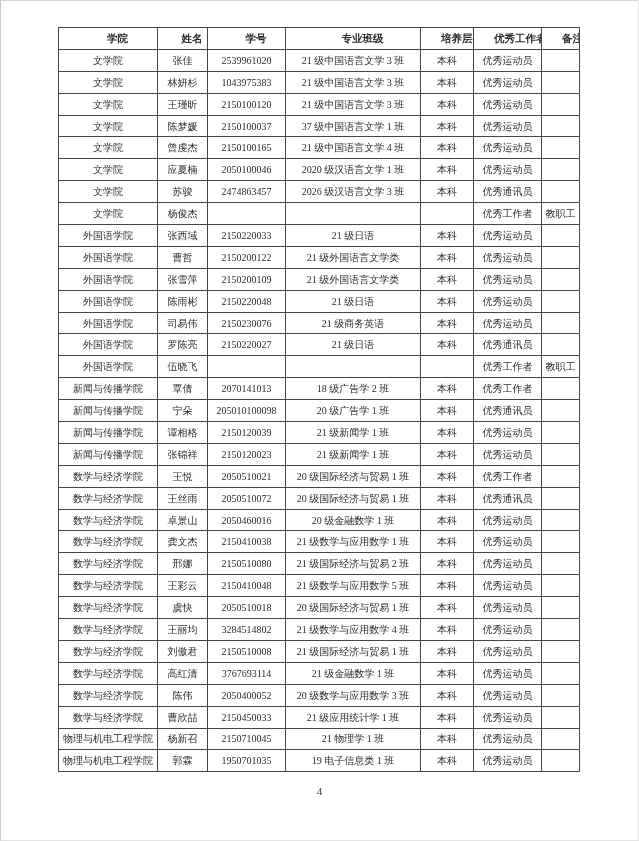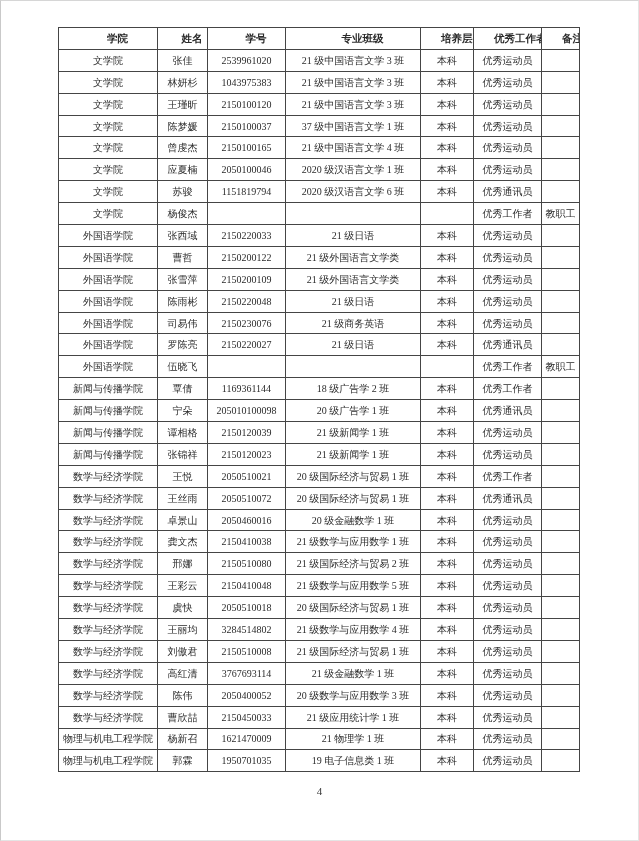--- a/index.html
+++ b/index.html
@@ -132,22 +132,22 @@
           <td>应夏楠</td>
           <td>2050100046</td>
           <td>2020 级汉语言文学 1 班</td>
           <td>本科</td>
           <td>优秀运动员</td>
           <td></td>
         </tr>
         <tr>
           <td>文学院</td>
           <td>苏骏</td>
-          <td>1151819794</td>
-          <td>2020 级汉语言文学 6 班</td>
+          <td>2474863457</td>
+          <td>2026 级汉语言文学 3 班</td>
           <td>本科</td>
           <td>优秀通讯员</td>
           <td></td>
         </tr>
         <tr>
           <td>文学院</td>
           <td>杨俊杰</td>
           <td></td>
           <td></td>
           <td></td>
@@ -213,21 +213,21 @@
           <td>伍晓飞</td>
           <td></td>
           <td></td>
           <td></td>
           <td>优秀工作者</td>
           <td>教职工</td>
         </tr>
         <tr>
           <td>新闻与传播学院</td>
           <td>覃倩</td>
-          <td>1169361144</td>
+          <td>2070141013</td>
           <td>18 级广告学 2 班</td>
           <td>本科</td>
           <td>优秀工作者</td>
           <td></td>
         </tr>
         <tr>
           <td>新闻与传播学院</td>
           <td>宁朵</td>
           <td>205010100098</td>
           <td>20 级广告学 1 班</td>
@@ -357,21 +357,21 @@
           <td>曹欣喆</td>
           <td>2150450033</td>
           <td>21 级应用统计学 1 班</td>
           <td>本科</td>
           <td>优秀运动员</td>
           <td></td>
         </tr>
         <tr>
           <td>物理与机电工程学院</td>
           <td>杨新召</td>
-          <td>1621470009</td>
+          <td>2150710045</td>
           <td>21 物理学 1 班</td>
           <td>本科</td>
           <td>优秀运动员</td>
           <td></td>
         </tr>
         <tr>
           <td>物理与机电工程学院</td>
           <td>郭霖</td>
           <td>1950701035</td>
           <td>19 电子信息类 1 班</td>

